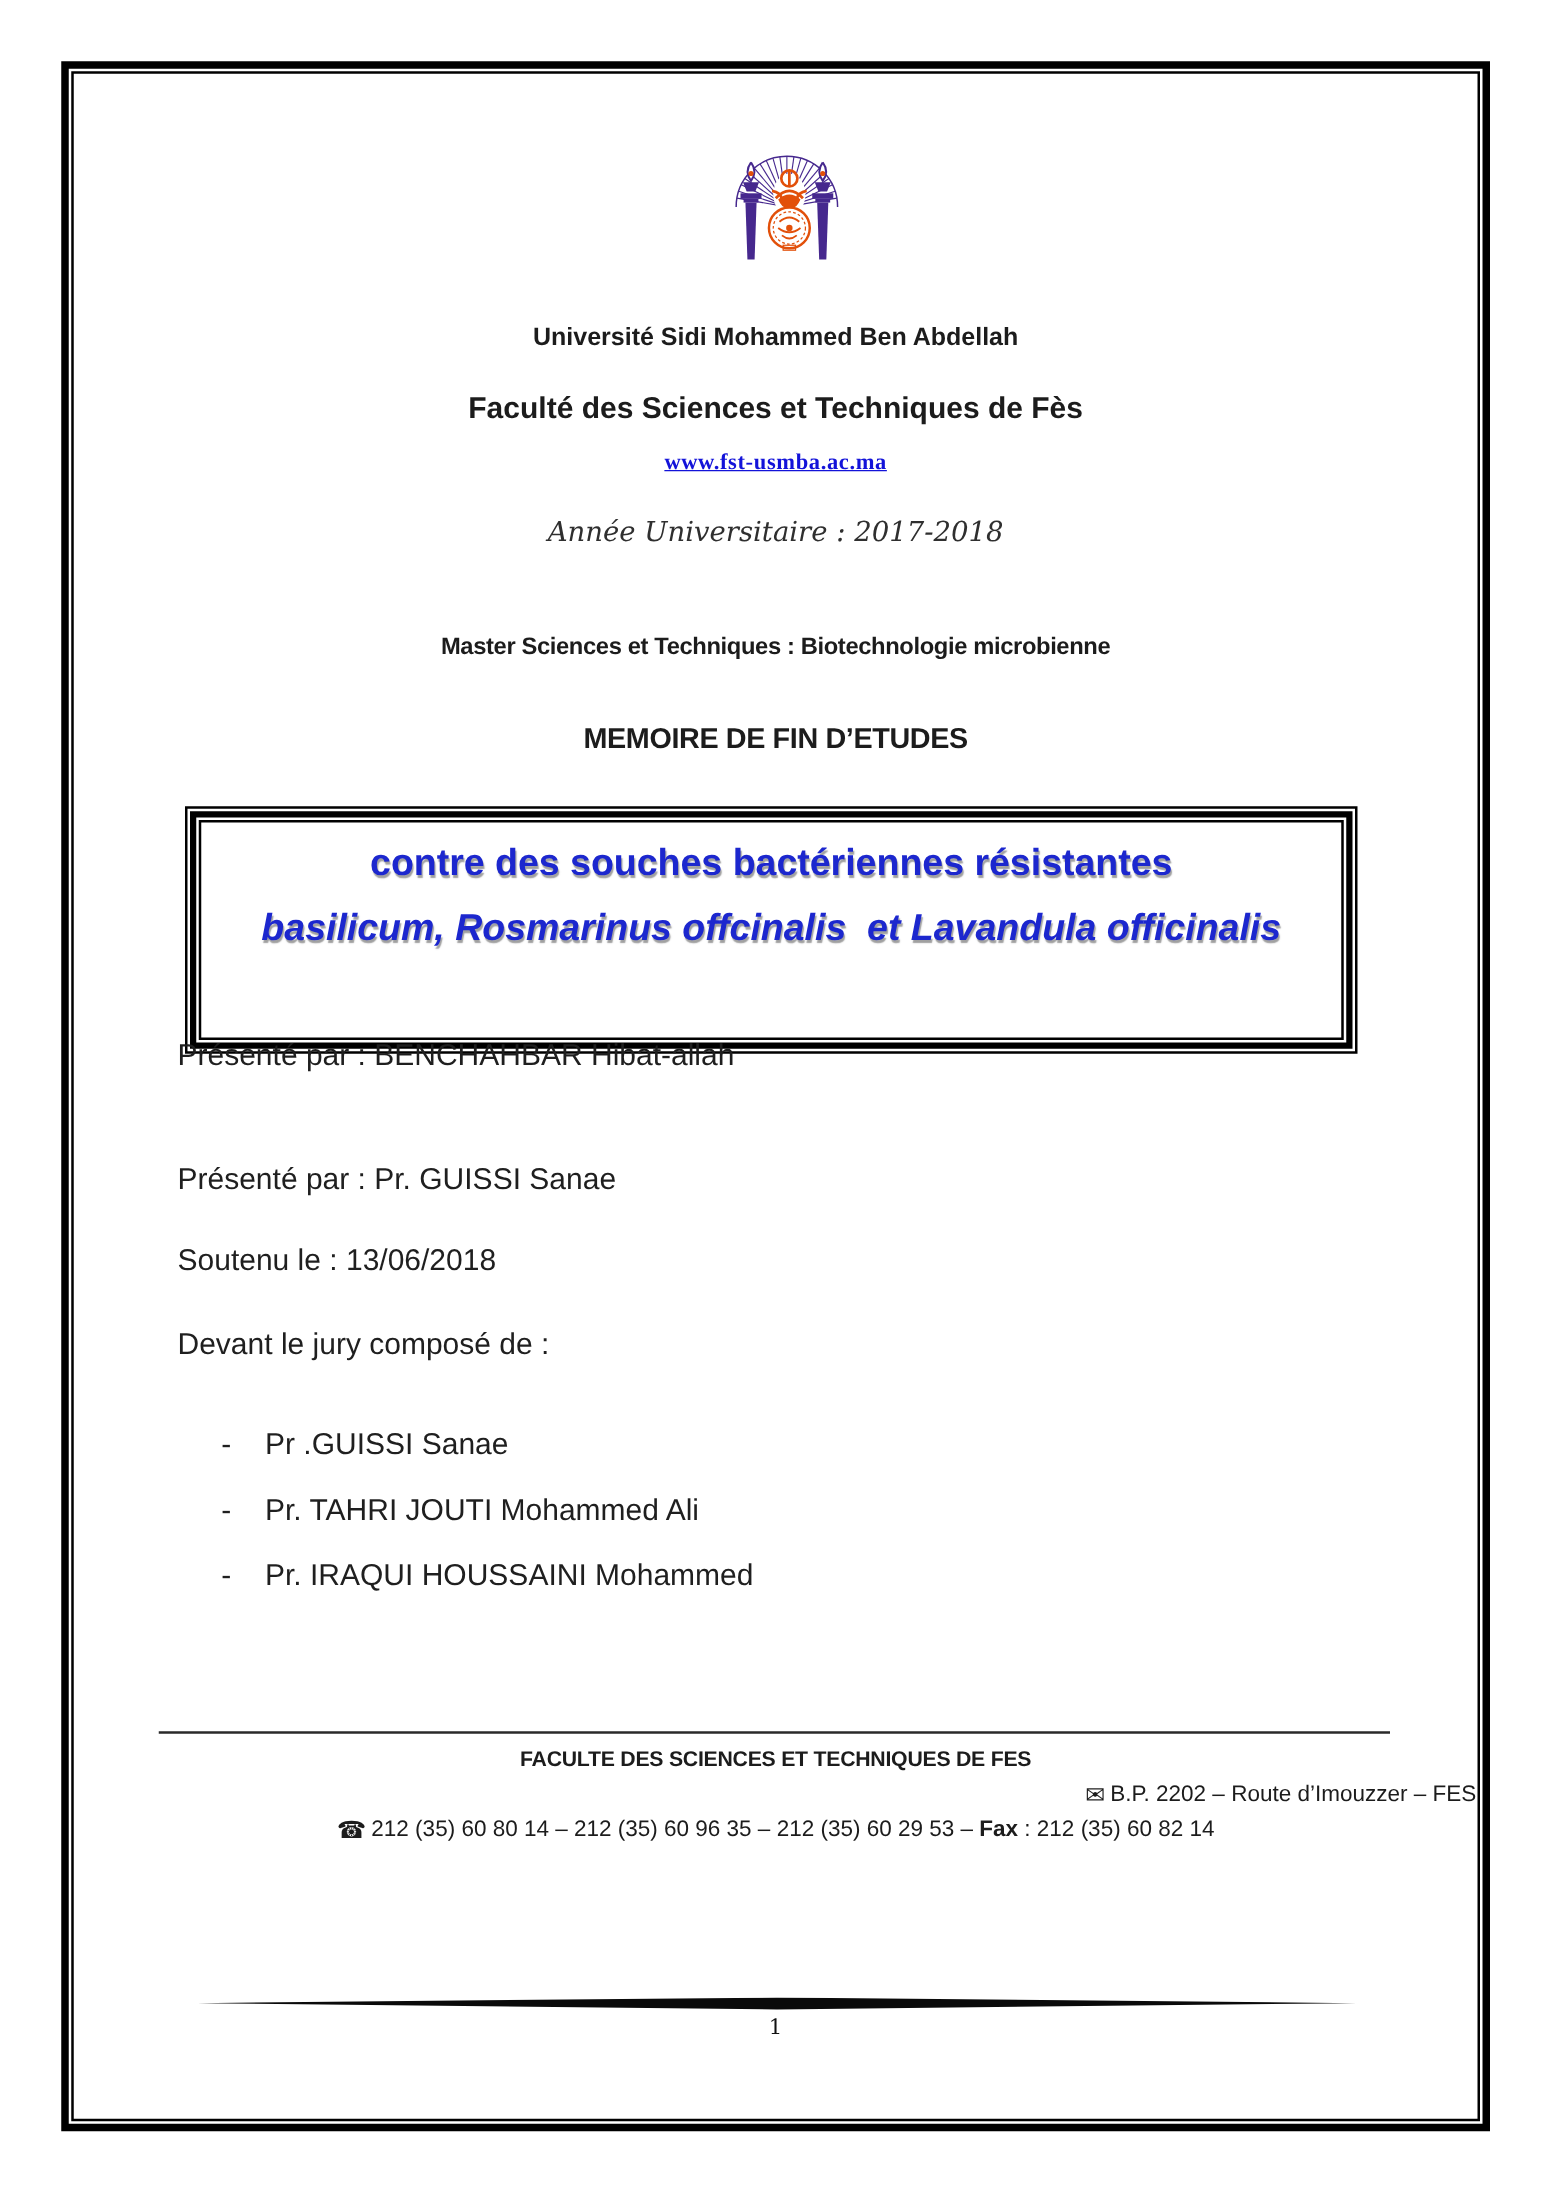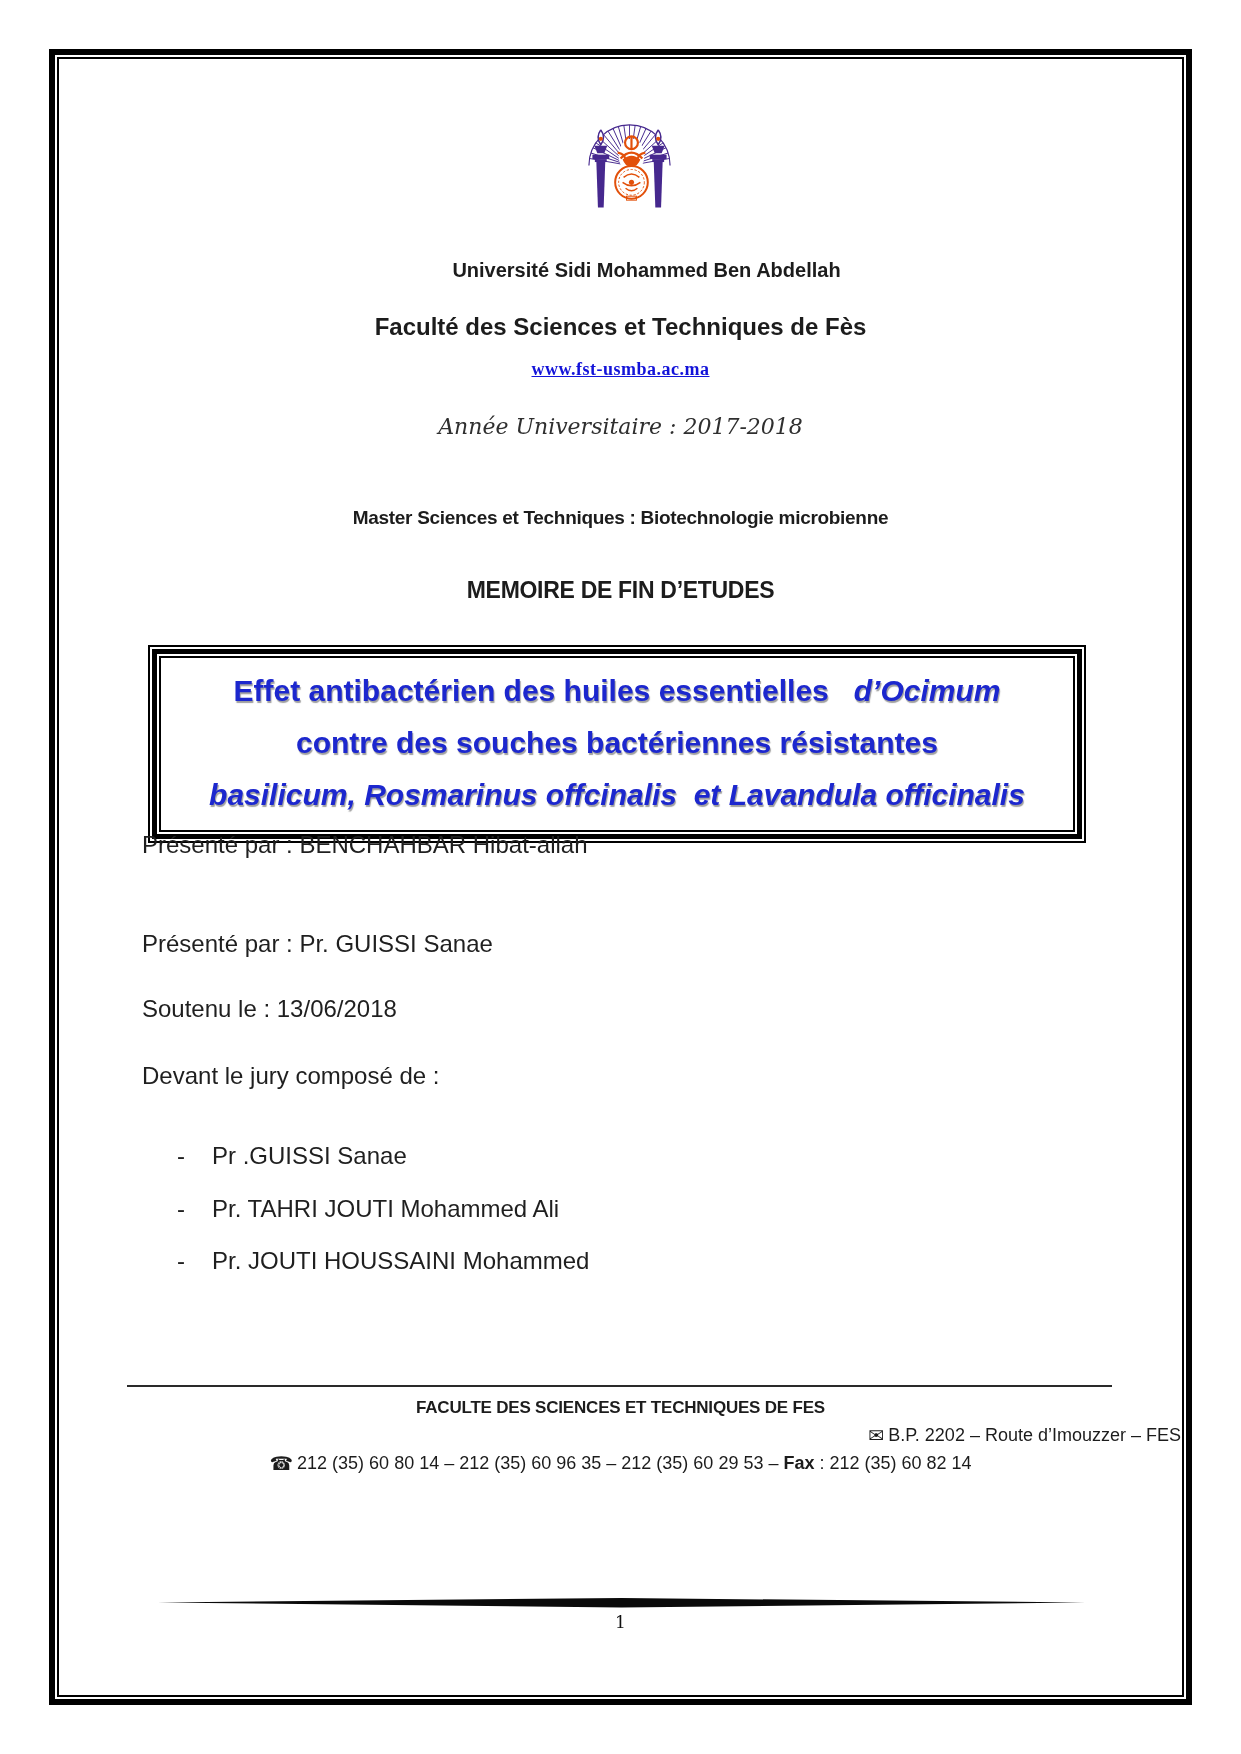--- a/index.html
+++ b/index.html
@@ -15,21 +15,21 @@
     font-family:"Liberation Sans", sans-serif;color:var(--ink);overflow:hidden;
   }
   
   .frame-outer{position:absolute;left:49px;top:49px;right:49px;bottom:49px;border:6px solid #000;}
   .frame-inner{position:absolute;left:57px;top:57px;right:57px;bottom:57px;border:2px solid #000;}
 
   .centered{position:absolute;left:60px;width:1121px;text-align:center;}
 
   #logo{position:absolute;left:582px;top:116px;}
 
-  #univ-line{top:259px;font-weight:700;font-size:20px;margin-left:26px;}
+  #univ-line{top:259px;font-weight:700;font-size:20px;}
   #fac-line{top:313px;font-weight:700;font-size:24px;}
   #www-line{top:359px;font-size:18px;}
   #www-line a{
     font-family:"Liberation Serif", serif;font-weight:700;
     color:var(--link-blue);text-decoration:underline;letter-spacing:.5px;
   }
   #annee-line{top:414px;font-family:"DejaVu Serif", serif;font-style:italic;font-size:22px;color:#2f2f2f;}
   #master-line{top:507px;font-weight:700;font-size:19px;letter-spacing:-0.3px;}
   #memoire-line{top:577px;font-weight:700;font-size:23px;letter-spacing:-0.3px;}
 
@@ -136,40 +136,39 @@
 <div class="centered" id="www-line">
   <a href="#">www.fst-usmba.ac.ma</a>
 </div>
 <div class="centered" id="annee-line">Année Universitaire : 2017-2018</div>
 <div class="centered" id="master-line">Master Sciences et Techniques : Biotechnologie microbienne</div>
 <div class="centered" id="memoire-line">MEMOIRE DE FIN D’ETUDES</div>
 
 <div class="tbox1">
   <div class="tbox2">
     <div class="tbox3">
-      <div class="title-line"><span>Effet antibactérien des huiles essentielles   </span><i>d’Ocimum</i></div>
       <div class="title-line"><span>contre des souches bactériennes résistantes</span></div>
       <div class="title-line"><i>basilicum, Rosmarinus offcinalis  et Lavandula officinalis</i></div>
     </div>
   </div>
 </div>
 
 <div class="body-line" id="presente-line">Présenté par : BENCHAHBAR Hibat-allah</div>
 <div class="body-line" id="encadre-line">Présenté par : Pr. GUISSI Sanae</div>
 <div class="body-line" id="soutenu-line">Soutenu le : 13/06/2018</div>
 <div class="body-line" id="jury-heading">Devant le jury composé de :</div>
 
 <div class="jury-row" id="jury-0">
   <span class="dash">-</span><span>Pr .GUISSI Sanae</span>
 </div>
 <div class="jury-row" id="jury-1">
   <span class="dash">-</span><span>Pr. TAHRI JOUTI Mohammed Ali</span>
 </div>
 <div class="jury-row" id="jury-2">
-  <span class="dash">-</span><span>Pr. JOUTI HOUSSAINI Mohammed</span>
+  <span class="dash">-</span><span>Pr. IRAQUI HOUSSAINI Mohammed</span>
 </div>
 
 <div class="footer-rule"></div>
 <div class="centered" id="footer-fac">FACULTE DES SCIENCES ET TECHNIQUES DE FES</div>
 <div class="centered" id="footer-addr">
   <span class="glyph-icon">✉</span><span>B.P. 2202 – Route d’Imouzzer – FES</span>
 </div>
 <div class="centered" id="footer-tel">
   <span class="glyph-icon">☎</span><span>212 (35) 60 80 14 – 212 (35) 60 96 35 – 212 (35) 60 29 53 – </span><b>Fax</b><span> : 212 (35) 60 82 14</span>
 </div>

